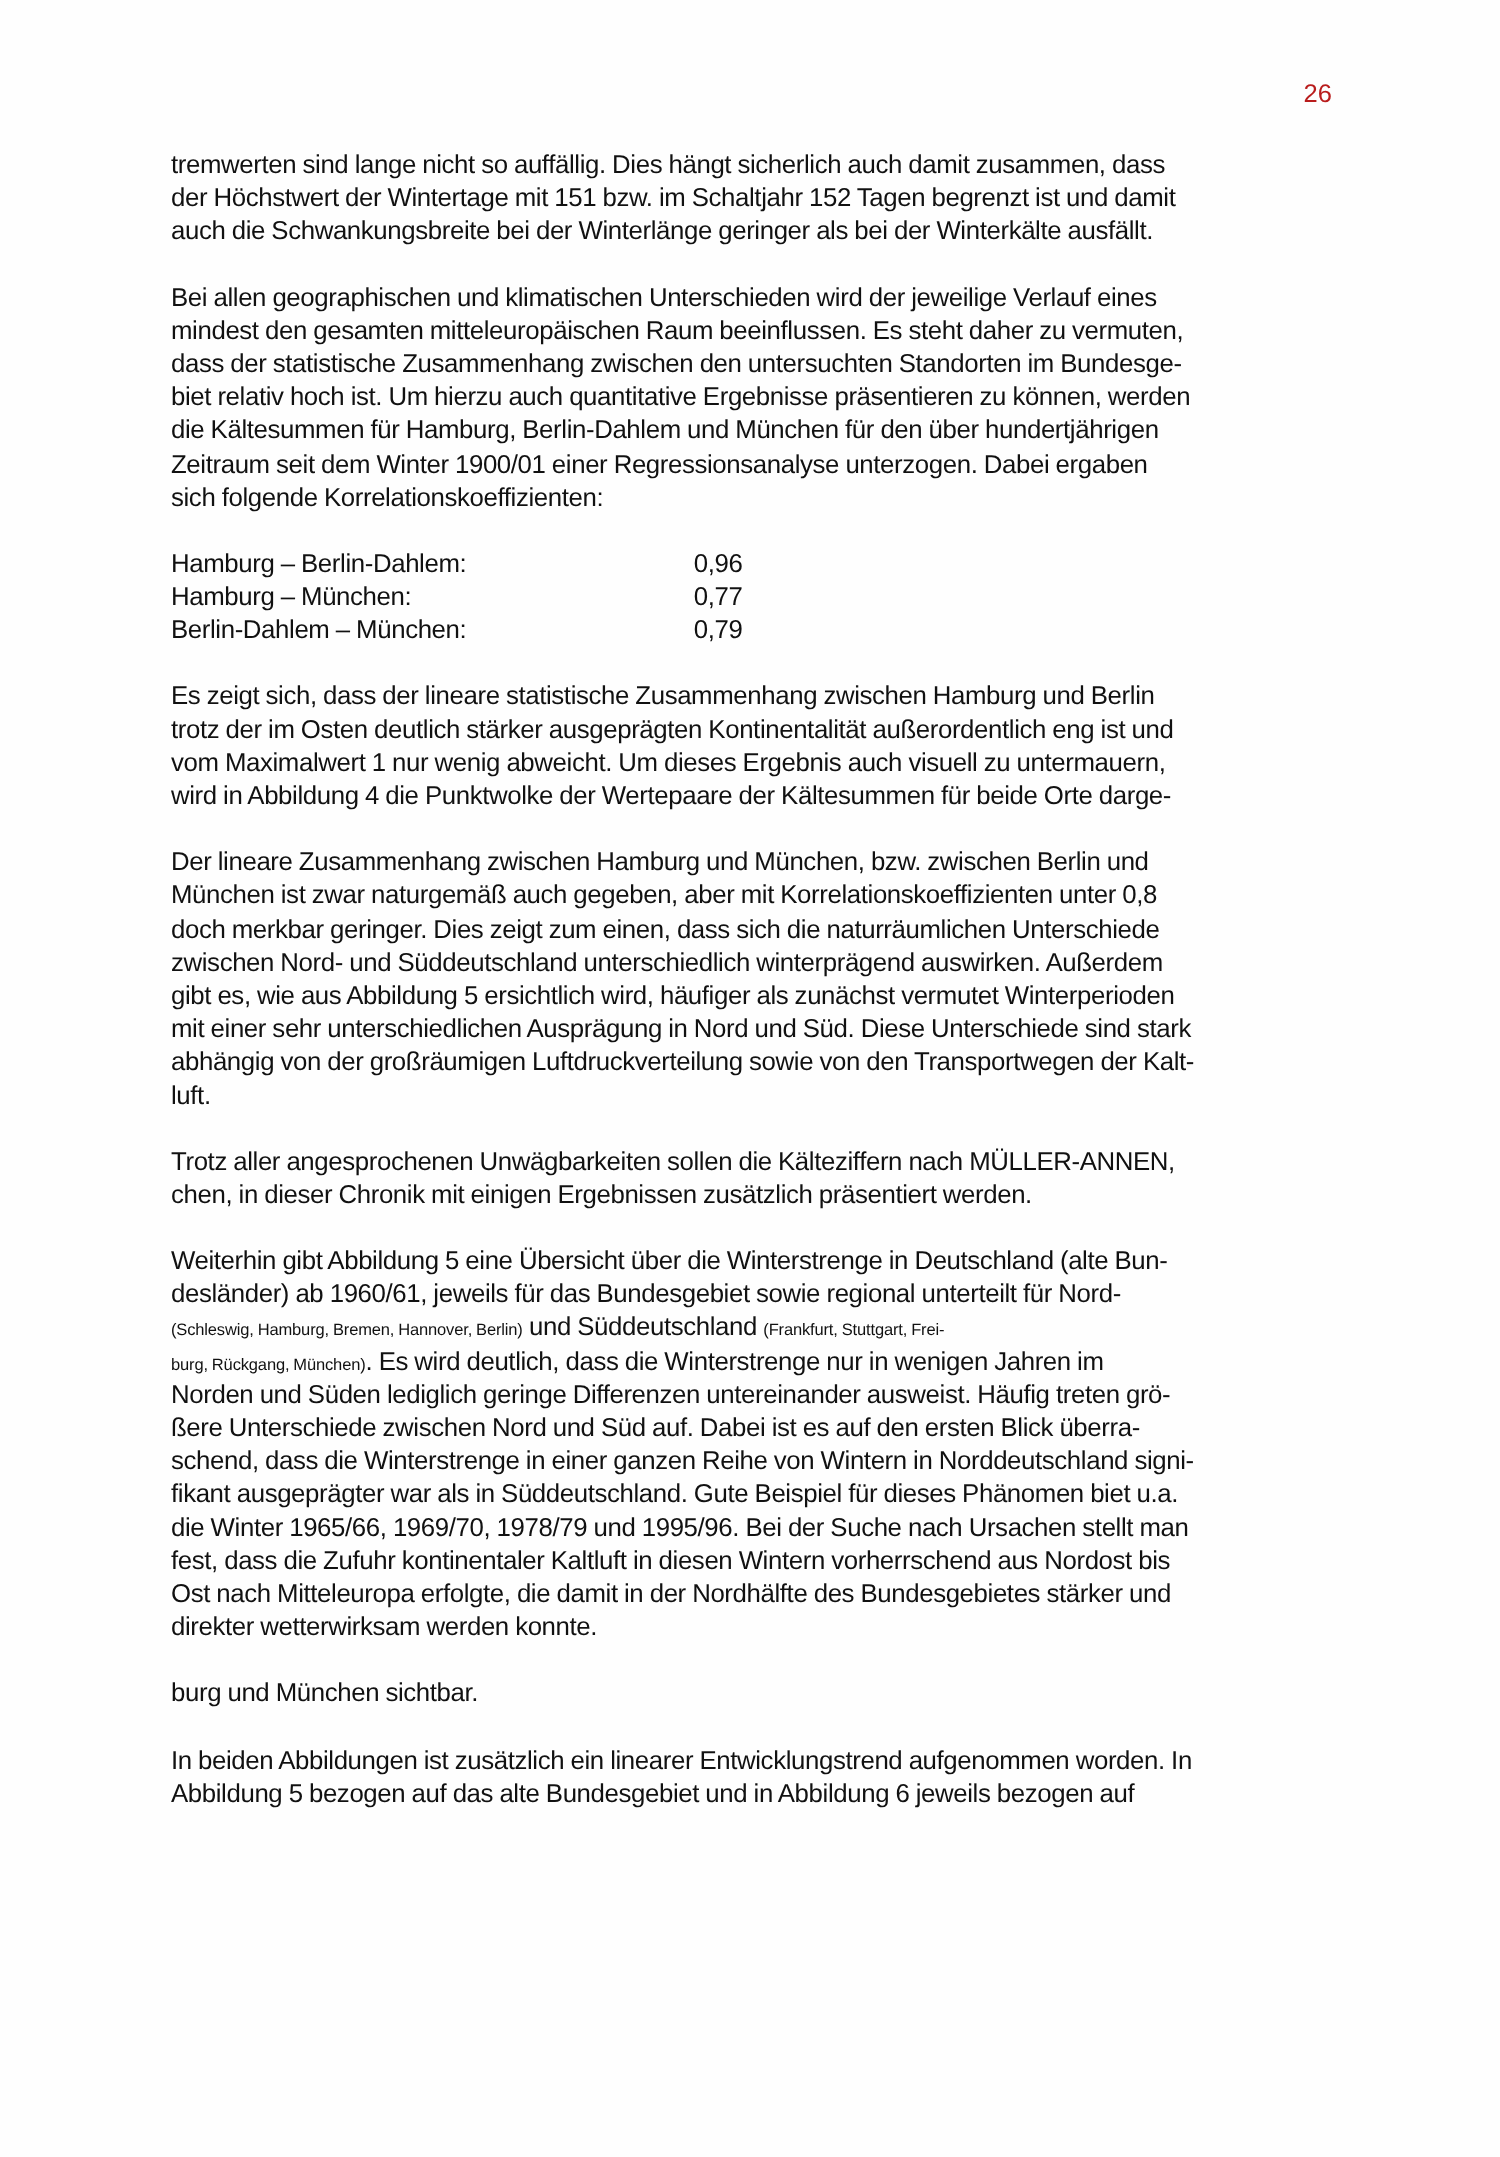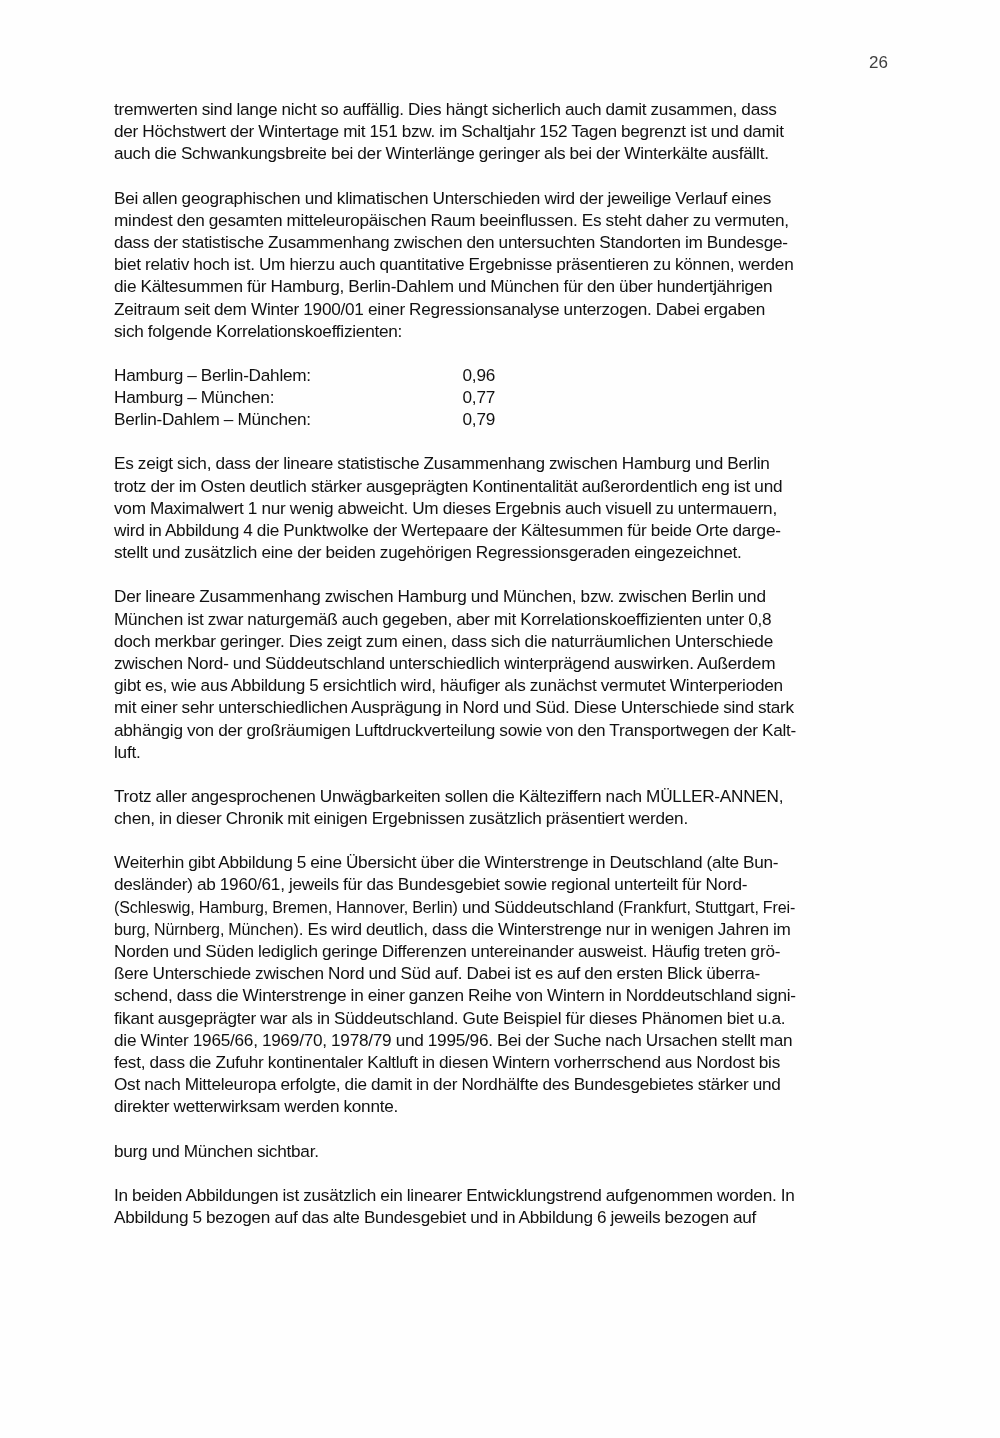--- a/index.html
+++ b/index.html
@@ -21,42 +21,42 @@
       width: 1000px;
       height: 1438px;
       background: #fefefe;
     }
     .page-number {
       position: absolute;
       top: 53px;
       left: 869px;
       font-size: 17px;
       line-height: 20px;
-      color: #404040;
+      color: #b91c1c;
     }
     .body-text {
       position: absolute;
       left: 114px;
       top: 98px;
       width: 780px;
       font-size: 17.2px;
       line-height: 22.2px;
       letter-spacing: -0.25px;
       word-spacing: -0.3px;
     }
     .para {
       margin: 0 0 22px 0;
       white-space: nowrap;
     }
     .line {
       display: block;
       height: 22.2px;
     }
     .small {
-      font-size: 16px;
+      font-size: 11px;
       letter-spacing: -0.1px;
     }
     .corr-table {
       margin: 0 0 22px 0;
       border-collapse: collapse;
     }
     .corr-table td {
       padding: 0;
       height: 22.2px;
       vertical-align: top;
@@ -110,21 +110,20 @@
           <td class="value">0,79</td>
         </tr>
       </tbody>
     </table>
 
     <p class="para">
       <span class="line">Es zeigt sich, dass der lineare statistische Zusammenhang zwischen Hamburg und Berlin</span>
       <span class="line">trotz der im Osten deutlich stärker ausgeprägten Kontinentalität außerordentlich eng ist und</span>
       <span class="line">vom Maximalwert 1 nur wenig abweicht. Um dieses Ergebnis auch visuell zu untermauern,</span>
       <span class="line">wird in Abbildung 4 die Punktwolke der Wertepaare der Kältesummen für beide Orte darge-</span>
-      <span class="line">stellt und zusätzlich eine der beiden zugehörigen Regressionsgeraden eingezeichnet.</span>
     </p>
 
     <p class="para">
       <span class="line">Der lineare Zusammenhang zwischen Hamburg und München, bzw. zwischen Berlin und</span>
       <span class="line">München ist zwar naturgemäß auch gegeben, aber mit Korrelationskoeffizienten unter 0,8</span>
       <span class="line">doch merkbar geringer. Dies zeigt zum einen, dass sich die naturräumlichen Unterschiede</span>
       <span class="line">zwischen Nord- und Süddeutschland unterschiedlich winterprägend auswirken. Außerdem</span>
       <span class="line">gibt es, wie aus Abbildung 5 ersichtlich wird, häufiger als zunächst vermutet Winterperioden</span>
       <span class="line">mit einer sehr unterschiedlichen Ausprägung in Nord und Süd. Diese Unterschiede sind stark</span>
       <span class="line">abhängig von der großräumigen Luftdruckverteilung sowie von den Transportwegen der Kalt-</span>
@@ -133,21 +132,21 @@
 
     <p class="para">
       <span class="line">Trotz aller angesprochenen Unwägbarkeiten sollen die Kälteziffern nach MÜLLER-ANNEN,</span>
       <span class="line">chen, in dieser Chronik mit einigen Ergebnissen zusätzlich präsentiert werden.</span>
     </p>
 
     <p class="para">
       <span class="line">Weiterhin gibt Abbildung 5 eine Übersicht über die Winterstrenge in Deutschland (alte Bun-</span>
       <span class="line">desländer) ab 1960/61, jeweils für das Bundesgebiet sowie regional unterteilt für Nord-</span>
       <span class="line"><span class="small">(Schleswig, Hamburg, Bremen, Hannover, Berlin)</span><span style="white-space:pre"> und Süddeutschland </span><span class="small">(Frankfurt, Stuttgart, Frei-</span></span>
-      <span class="line"><span class="small">burg, Nürnberg, München)</span><span>. Es wird deutlich, dass die Winterstrenge nur in wenigen Jahren im</span></span>
+      <span class="line"><span class="small">burg, Rückgang, München)</span><span>. Es wird deutlich, dass die Winterstrenge nur in wenigen Jahren im</span></span>
       <span class="line">Norden und Süden lediglich geringe Differenzen untereinander ausweist. Häufig treten grö-</span>
       <span class="line">ßere Unterschiede zwischen Nord und Süd auf. Dabei ist es auf den ersten Blick überra-</span>
       <span class="line">schend, dass die Winterstrenge in einer ganzen Reihe von Wintern in Norddeutschland signi-</span>
       <span class="line">fikant ausgeprägter war als in Süddeutschland. Gute Beispiel für dieses Phänomen biet u.a.</span>
       <span class="line">die Winter 1965/66, 1969/70, 1978/79 und 1995/96. Bei der Suche nach Ursachen stellt man</span>
       <span class="line">fest, dass die Zufuhr kontinentaler Kaltluft in diesen Wintern vorherrschend aus Nordost bis</span>
       <span class="line">Ost nach Mitteleuropa erfolgte, die damit in der Nordhälfte des Bundesgebietes stärker und</span>
       <span class="line">direkter wetterwirksam werden konnte.</span>
     </p>
 

